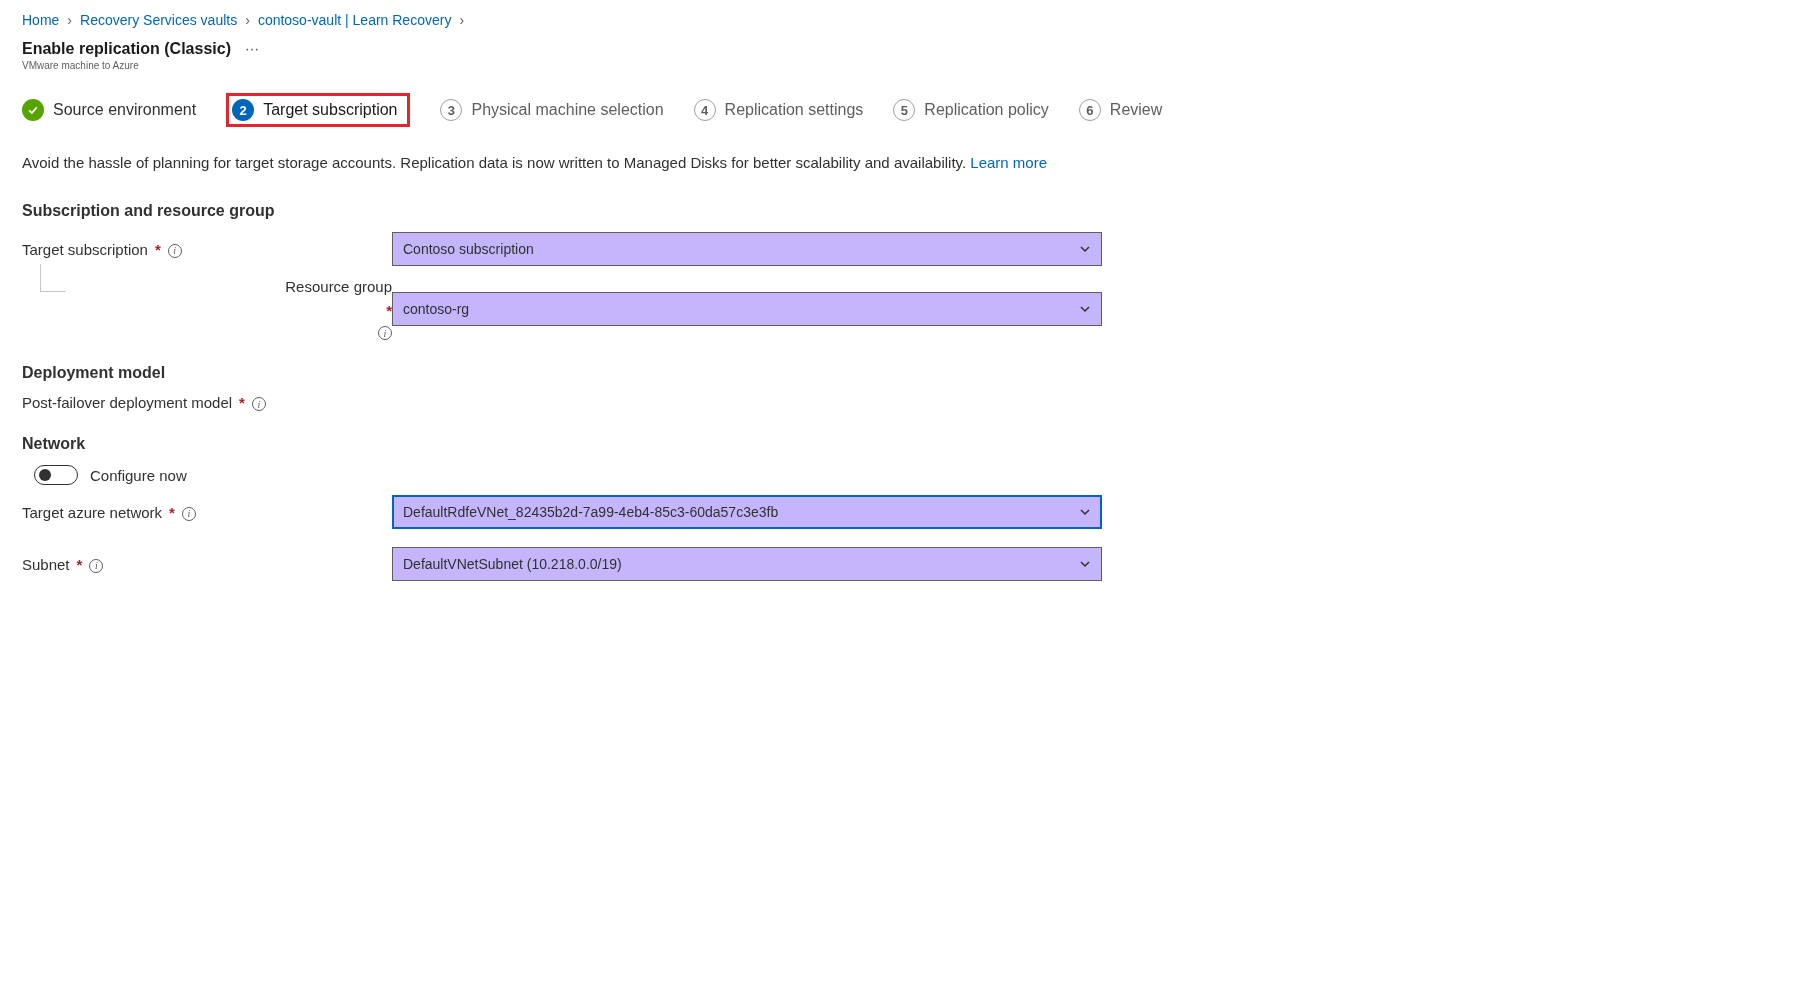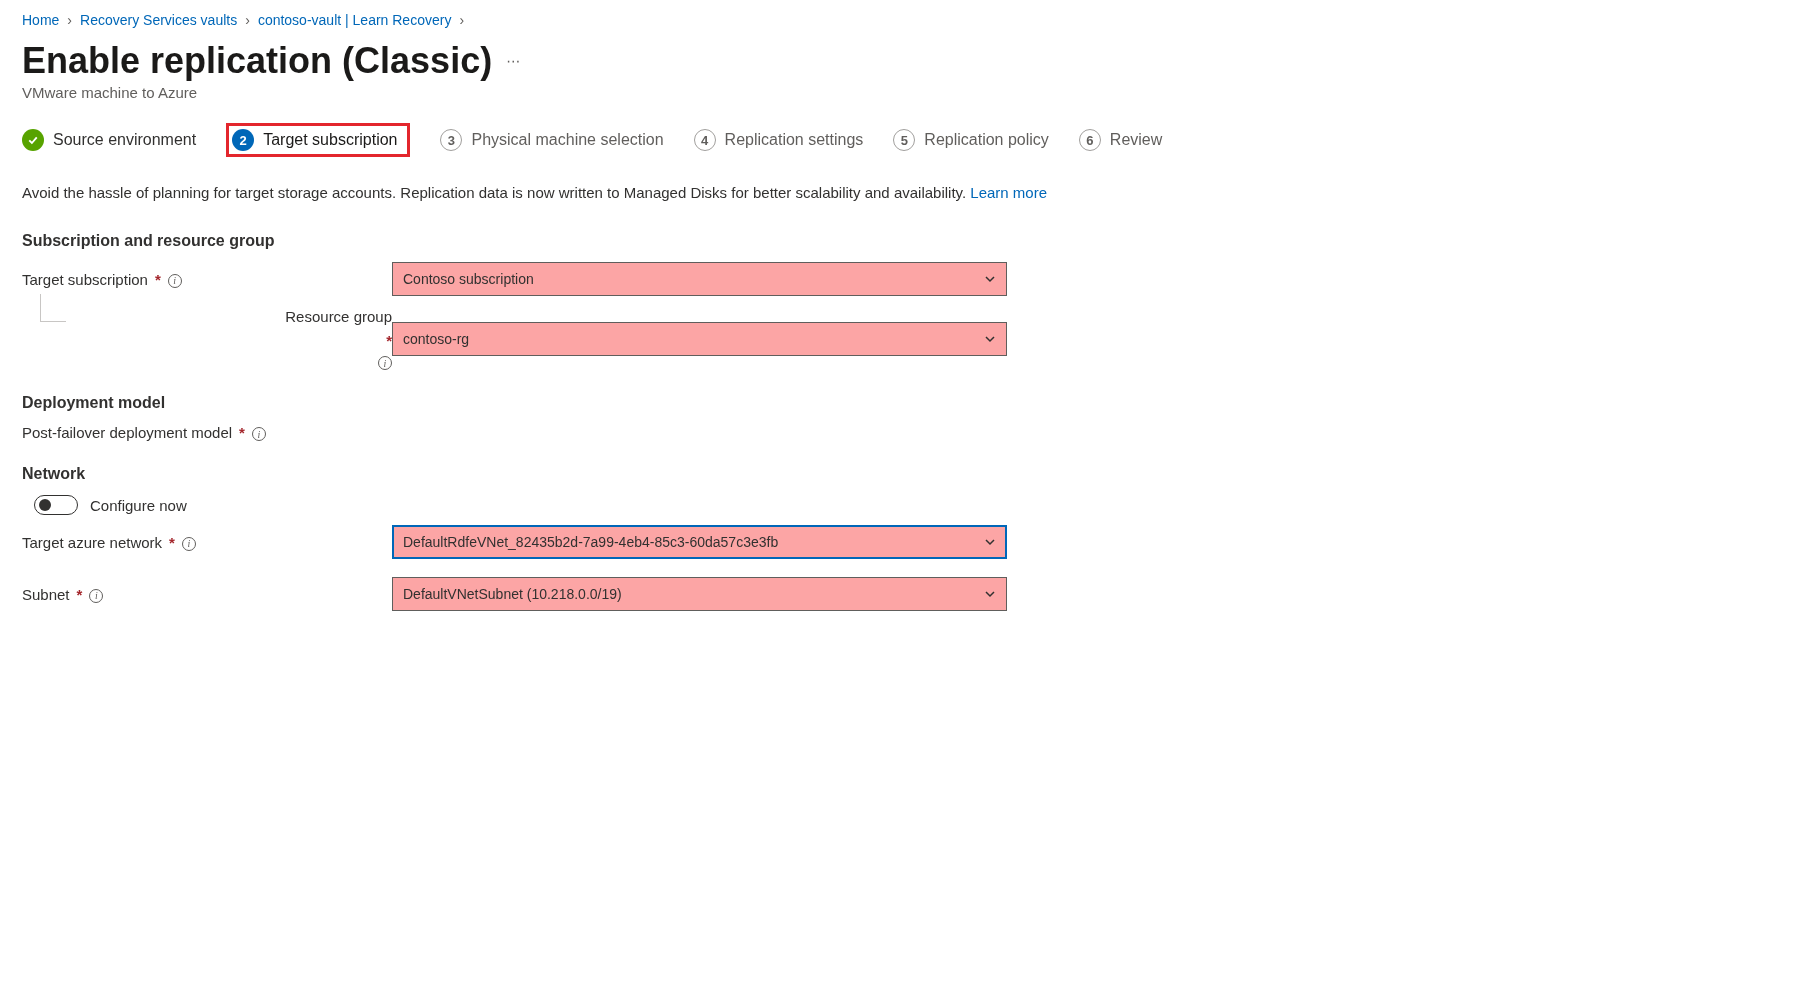--- a/index.html
+++ b/index.html
@@ -13,23 +13,23 @@
     .breadcrumb {
       display: flex;
       align-items: center;
       gap: 8px;
       font-size: 14px;
       margin-bottom: 12px;
     }
     .breadcrumb a { color: #0067b8; text-decoration: none; cursor: pointer; }
     .chev { color: #605e5c; }
     .page-title-row { display: flex; align-items: center; gap: 14px; }
-    .page-title { font-size: 36px; font-weight: 600; color: #1b1a19; }
+    .page-title { font-size: 16px; font-weight: 600; color: #1b1a19; }
     .ellipsis { font-size: 14px; color: #605e5c; cursor: pointer; letter-spacing:2px;}
-    .sub-title { color: #605e5c; font-size: 15px; margin-top: 2px; margin-bottom: 22px; }
+    .sub-title { color: #605e5c; font-size: 10px; margin-top: 2px; margin-bottom: 22px; }
     .steps {
       display: flex;
       align-items: center;
       gap: 30px;
       margin: 20px 0 24px 0;
       flex-wrap: wrap;
     }
     .step { display: flex; align-items: center; gap: 9px; font-size: 16px; }
     .step-circle {
       width: 22px; height: 22px; border-radius: 50%;
@@ -55,23 +55,23 @@
       border-left:1.5px solid #c8c6c4; border-bottom:1.5px solid #c8c6c4;
     }
     .req { color: #a4262c; font-weight: 700; }
     .info-icon {
       width: 14px; height: 14px; border: 1px solid #605e5c; border-radius: 50%;
       display: inline-flex; align-items: center; justify-content: center;
       font-size: 10px; color: #605e5c; cursor: pointer; font-style: italic;
       font-family: Georgia, serif;
     }
     .dropdown {
-      width: 615px; height: 34px; border: 1px solid #605e5c;
+      width: 710px; height: 34px; border: 1px solid #605e5c;
       display: flex; align-items: center; justify-content: space-between;
-      padding: 0 10px; font-size: 14px; cursor: pointer; background:#fca5a5;
+      padding: 0 10px; font-size: 14px; cursor: pointer; background:#c4b5fd;
     }
     .dropdown.focused { border: 2px solid #0067b8; padding: 0 9px; }
     .chev-down { width: 12px; height: 12px; }
     .toggle-row { display: flex; align-items: center; gap: 12px; margin: 8px 0 10px 12px; }
     .toggle {
       width: 44px; height: 20px; border: 1px solid #323130; border-radius: 10px;
       position: relative; cursor: pointer; background:#fff;
     }
     .toggle-knob {
       width: 12px; height: 12px; border-radius: 50%; background: #323130;

